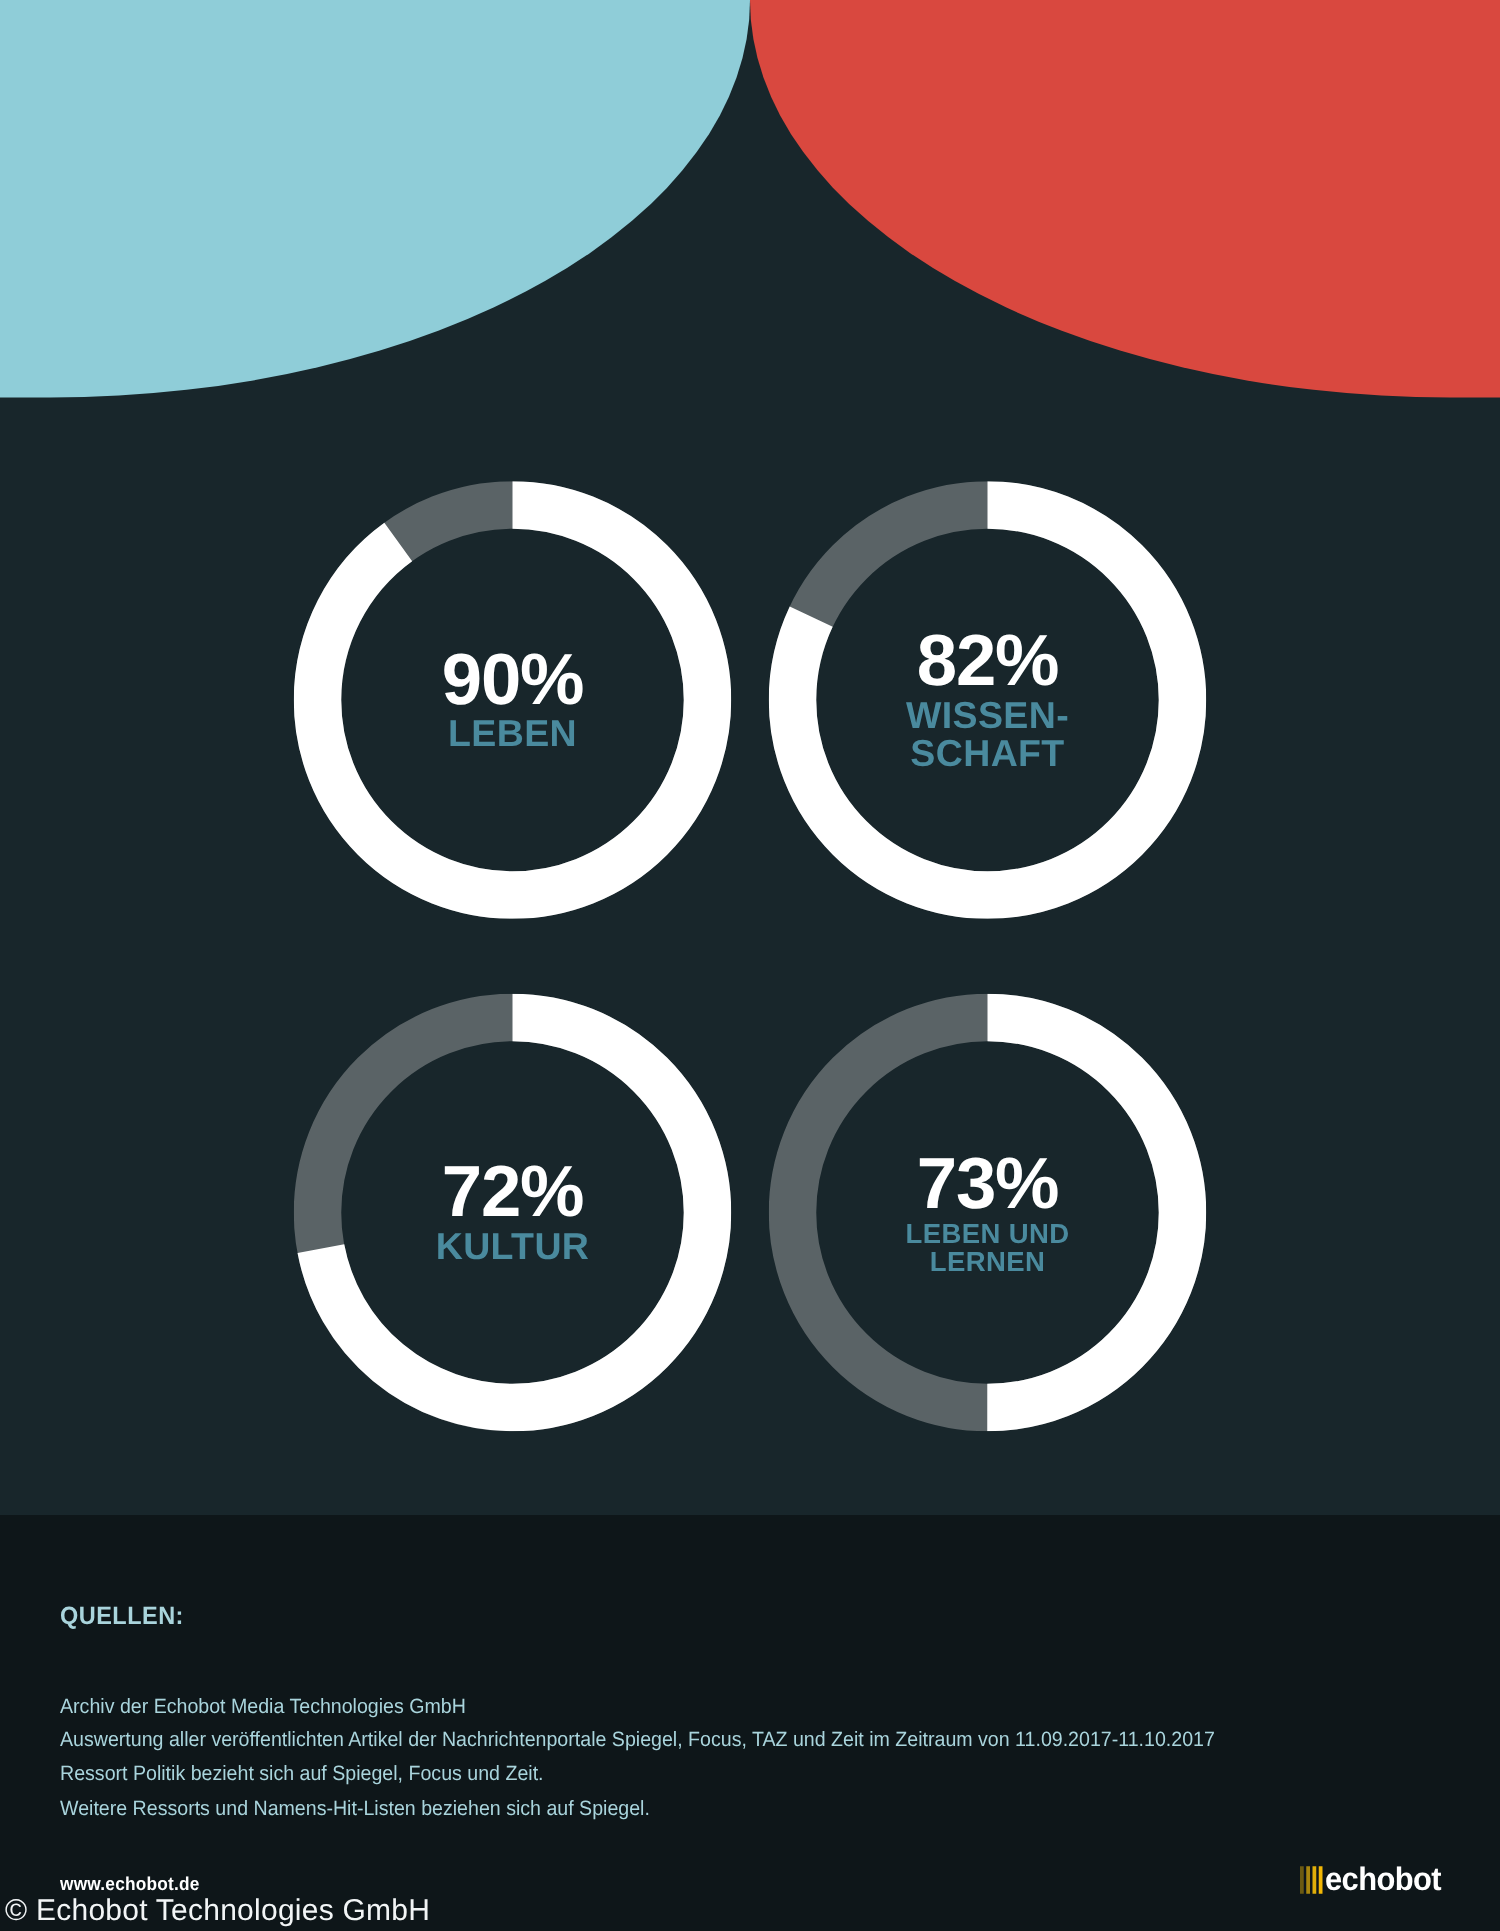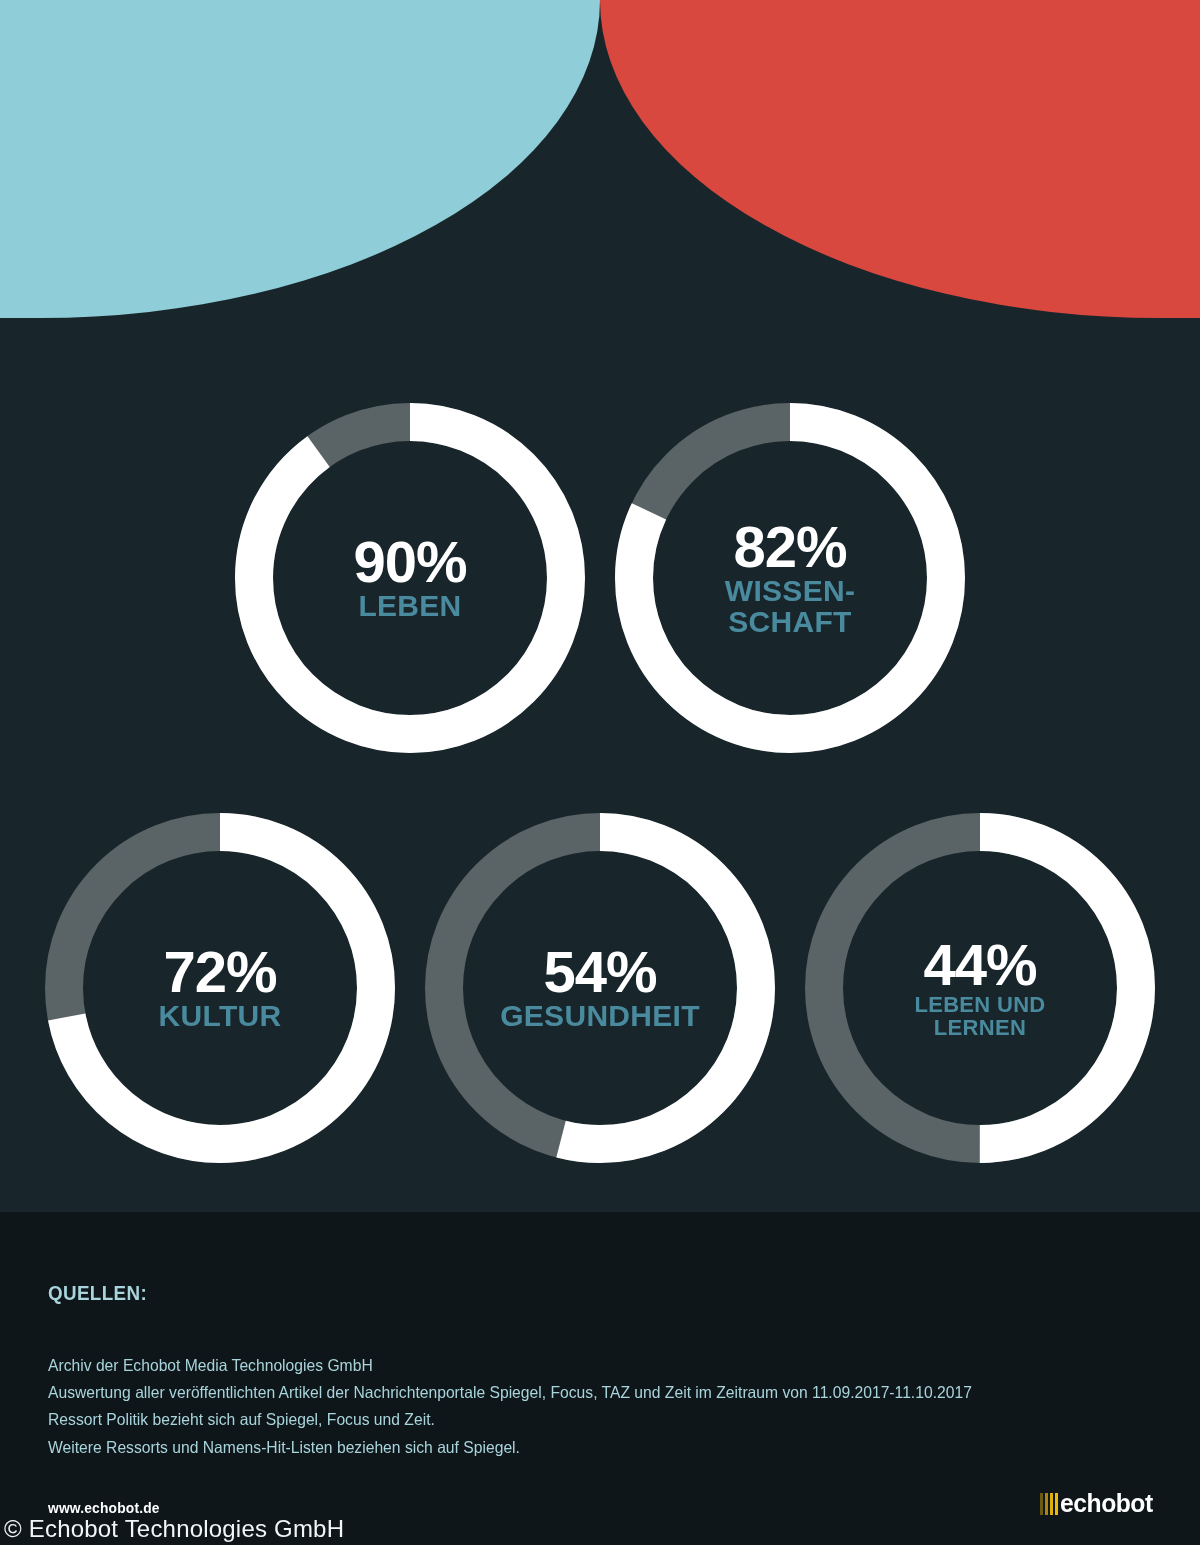--- a/index.html
+++ b/index.html
@@ -45,21 +45,21 @@
     font-size:44px;
     letter-spacing:0.5px;
     line-height:1.08;
     text-align:center;
     transform:scaleX(0.93);
     white-space:nowrap;
   }
 
   
   .charts {
-    position:absolute; left:0; top:348px; width:1100px; height:882px;
+    position:absolute; left:0; top:330px; width:1100px; height:882px;
   }
   .chart-row {
     position:absolute; left:0; width:1200px; height:400px;
     display:flex; justify-content:center; align-items:center;
     gap:30px;
   }
   .row1 { top:30px; }
   .row2 { top:440px; }
 
   .donut {
@@ -197,36 +197,24 @@
         <div class="donut-center">
           <div class="pct">72%</div>
           <div class="plabel">
             <div>KULTUR</div>
           </div>
         </div>
       </div>
     <div class="donut">
         <svg viewBox="0 0 350 350">
           <circle cx="175" cy="175" r="156" fill="none" stroke="#5a6366" stroke-width="38"></circle>
-          <circle cx="175" cy="175" r="156" fill="none" stroke="#ffffff" stroke-width="38" stroke-dasharray="529.2955302768083 450.8813776432071" transform="rotate(-90 175 175)"></circle>
-        </svg>
-        <div class="donut-center">
-          <div class="pct">54%</div>
-          <div class="plabel">
-            <div>GESUNDHEIT</div>
-          </div>
-        </div>
-      </div>
-    <div class="donut">
-        <svg viewBox="0 0 350 350">
-          <circle cx="175" cy="175" r="156" fill="none" stroke="#5a6366" stroke-width="38"></circle>
           <circle cx="175" cy="175" r="156" fill="none" stroke="#ffffff" stroke-width="38" stroke-dasharray="490.0884539600077 490.0884539600077" transform="rotate(-90 175 175)"></circle>
         </svg>
         <div class="donut-center">
-          <div class="pct">44%</div>
+          <div class="pct">73%</div>
           <div class="plabel small">
             <div>LEBEN UND</div>
             <div>LERNEN</div>
           </div>
         </div>
       </div>
   </div>
 </div>
 
 <div class="footer">

